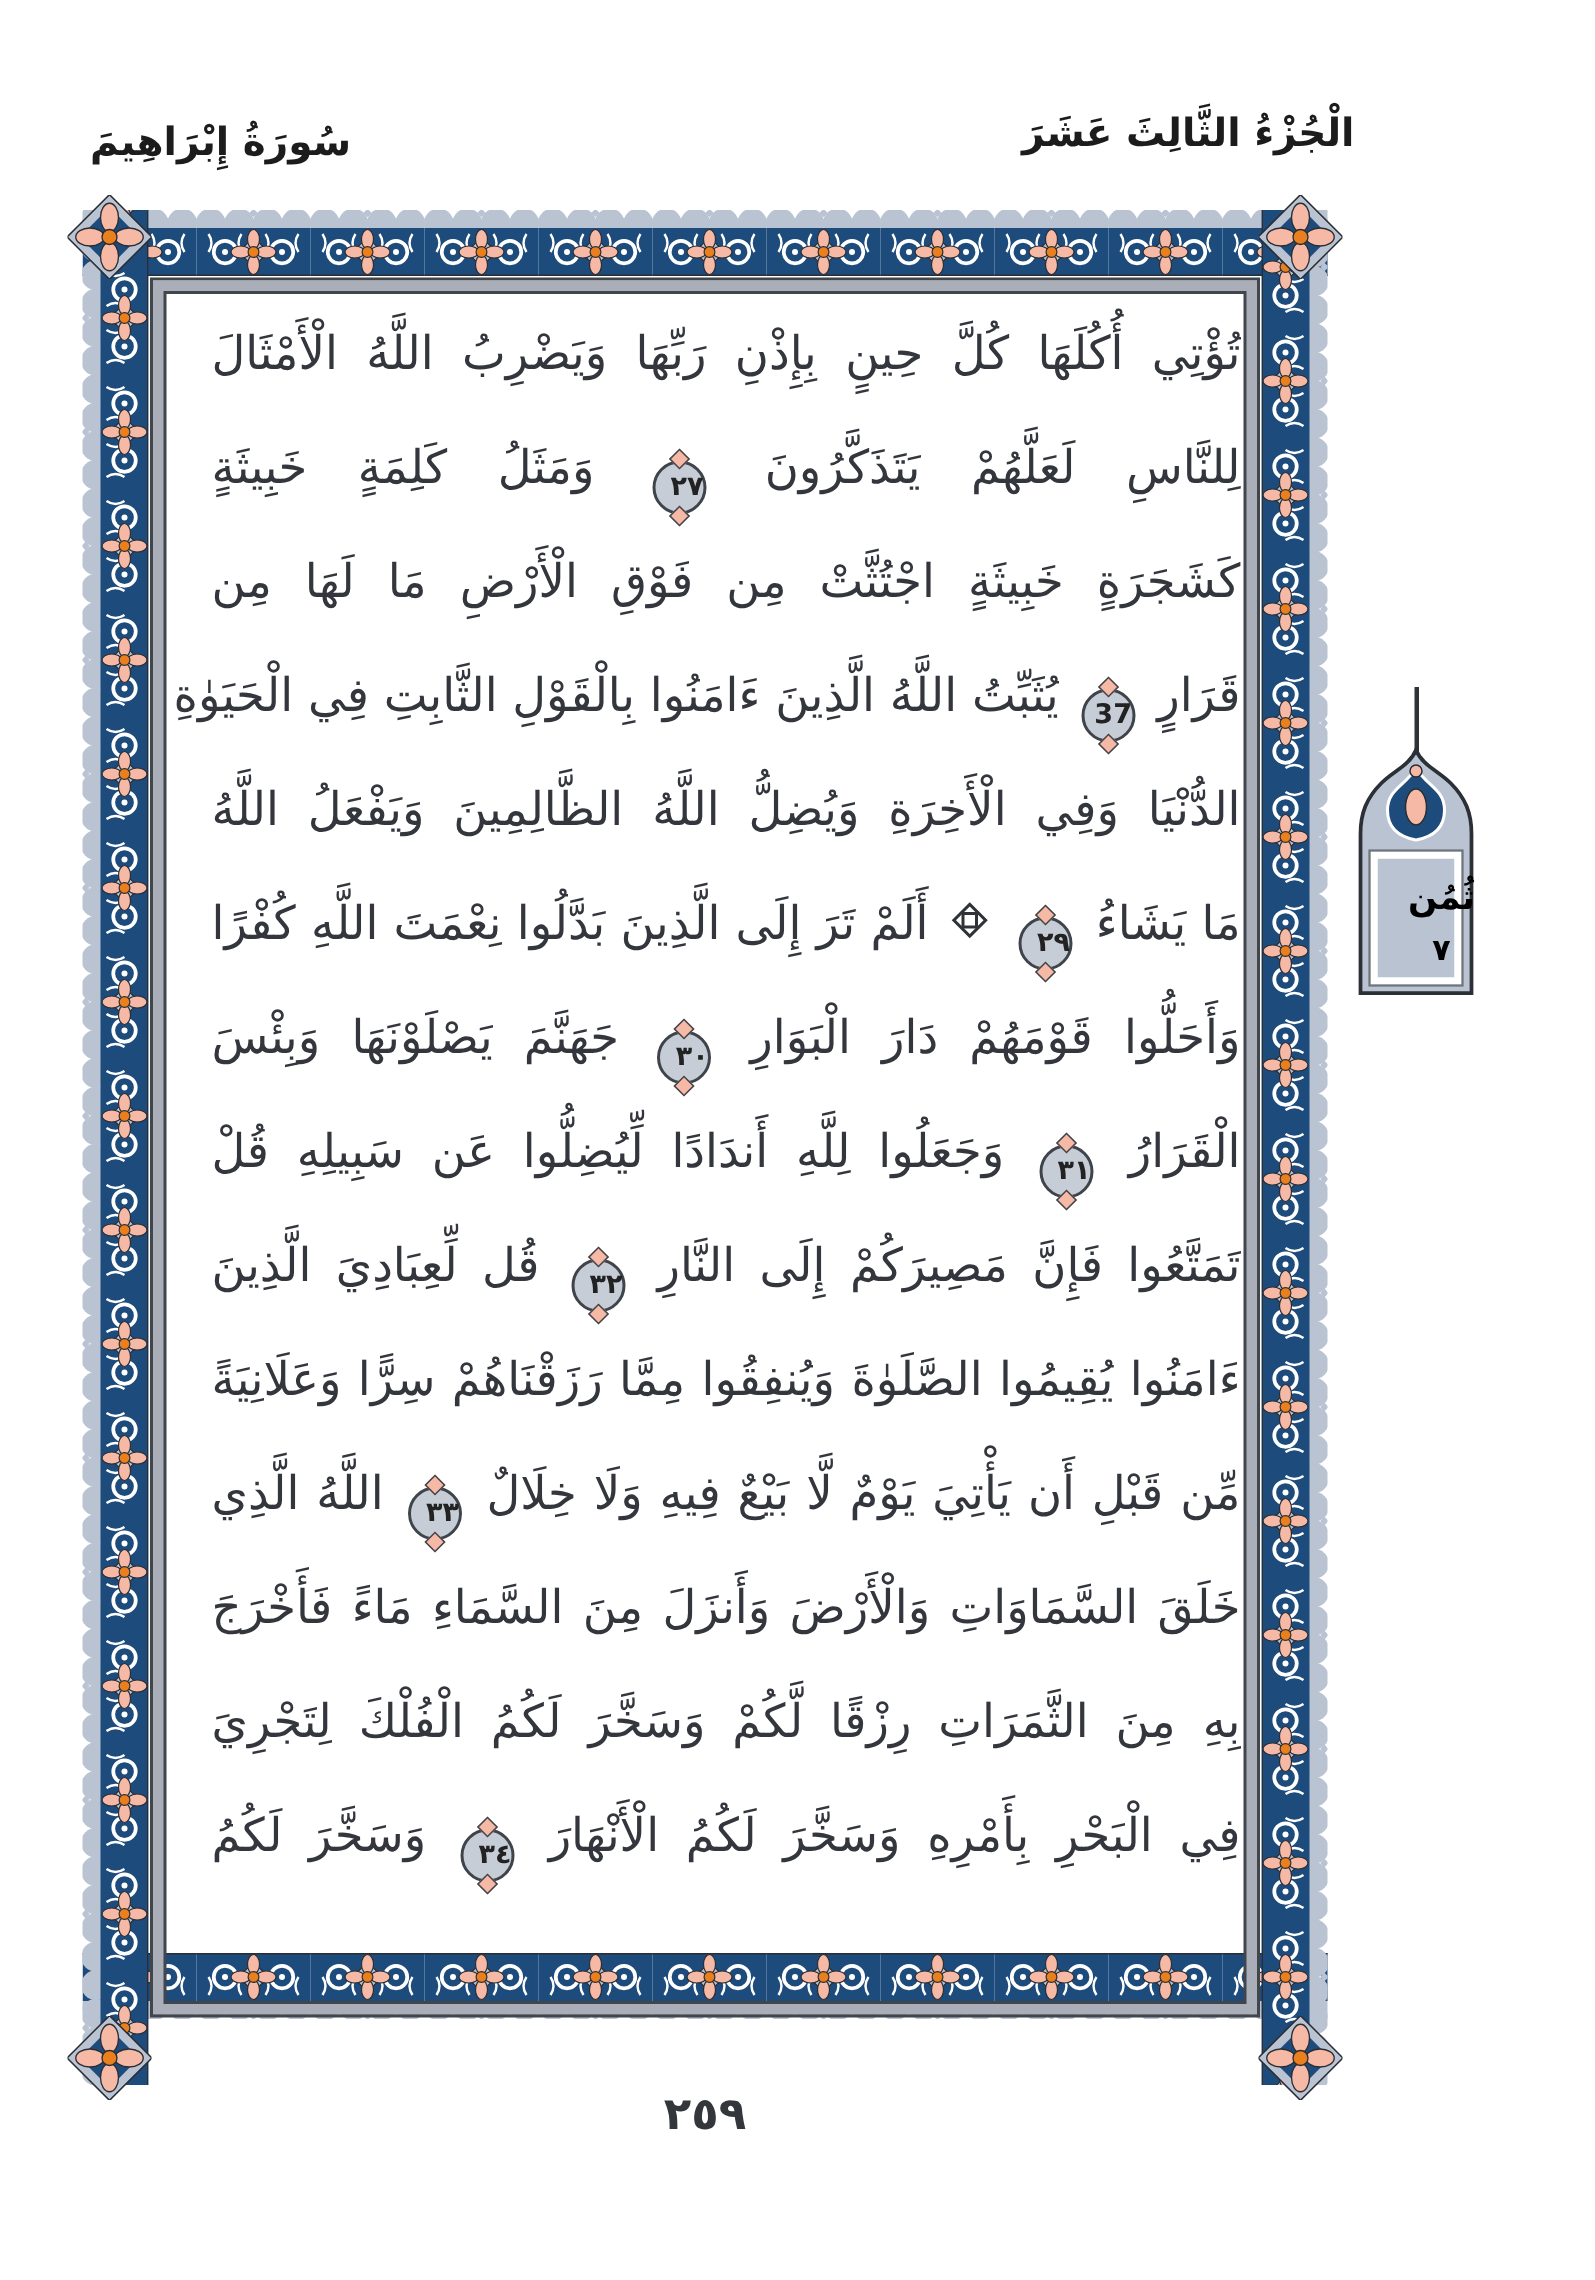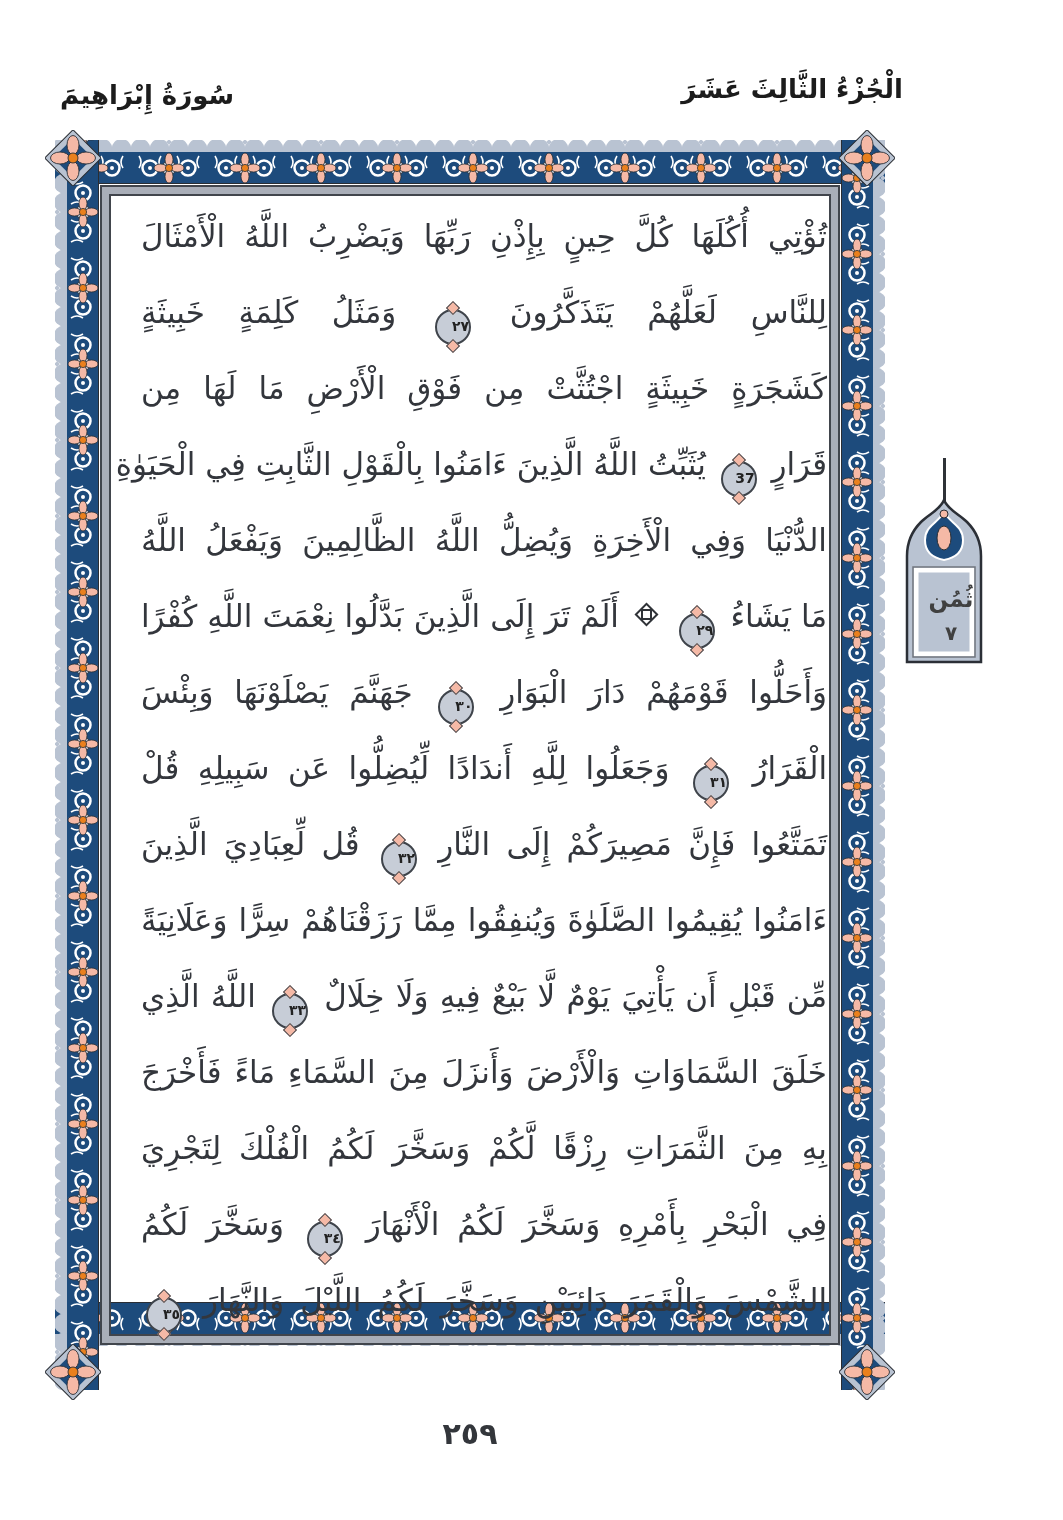--- a/index.html
+++ b/index.html
@@ -35,45 +35,45 @@
     position:absolute;left:113px;top:198px;width:714px;height:1140px;
     direction:rtl;
   }
   .qline{
     height:76px;line-height:76px;font-size:31px;color:#33363c;
     text-align:justify;text-align-last:justify;white-space:nowrap;margin-left:28px;
   }
   .verse-marker{
     display:inline-block;width:36px;height:36px;border-radius:50%;
     background:#c7cdd7;border:2px solid #3f444b;box-sizing:border-box;
-    font-size:14px;line-height:31px;text-align:center;vertical-align:-8px;
+    font-size:18px;line-height:31px;text-align:center;vertical-align:-8px;
     margin:0 5px;position:relative;color:#222;font-weight:bold;
   }
   .verse-marker::before,.verse-marker::after{
     content:"";position:absolute;left:50%;width:8px;height:8px;background:#f5b9a6;
     border:1px solid #3f444b;transform:translateX(-50%) rotate(45deg);
   }
   .verse-marker::before{top:-8px;}
   .verse-marker::after{bottom:-8px;}
   .hizb{
     display:inline-block;width:13px;height:13px;border:2px solid #2f3237;
     transform:rotate(45deg);margin:0 9px;vertical-align:4px;position:relative;
   }
   .hizb::after{content:"";position:absolute;inset:1px;border:2px solid #2f3237;transform:rotate(45deg);}
   
   .side-tab{position:absolute;left:899px;top:458px;width:90px;height:212px;}
   .side-tab .stem{position:absolute;left:44px;top:0;width:3px;height:44px;background:#2f3237;}
   .side-tab svg{position:absolute;left:0;top:40px;}
-  .side-tab .tab-label{position:absolute;left:7px;width:90px;text-align:center;direction:rtl;color:#404040;}
+  .side-tab .tab-label{position:absolute;left:17px;width:90px;text-align:center;direction:rtl;color:#000000;}
   .tab-label.word{top:128px;font-size:23px;font-weight:bold;}
   .tab-label.num{top:163px;font-size:20px;font-weight:bold;}
   
   .page-number{
     position:absolute;left:55px;top:1392px;width:830px;text-align:center;
-    font-size:30px;font-weight:bold;color:#33363b;margin-top:24px;
+    font-size:30px;font-weight:bold;color:#33363b;
   }
 </style>
 </head>
 <body>
 
 <div class="hdr hdr-left">سُورَةُ إِبْرَاهِيمَ</div>
 <div class="hdr hdr-right">الْجُزْءُ الثَّالِثَ عَشَرَ</div>
 
 <div class="frame">
   <div class="strip strip-top">
@@ -1259,21 +1259,20 @@
     <div class="qline"><span>الدُّنْيَا وَفِي الْأَخِرَةِ وَيُضِلُّ اللَّهُ الظَّالِمِينَ وَيَفْعَلُ اللَّهُ</span> </div>
     <div class="qline"><span>مَا يَشَاءُ</span> <span class="verse-marker">٢٩</span> <span class="hizb" title="۞"></span> <span>أَلَمْ تَرَ إِلَى الَّذِينَ بَدَّلُوا نِعْمَتَ اللَّهِ كُفْرًا</span> </div>
     <div class="qline"><span>وَأَحَلُّوا قَوْمَهُمْ دَارَ الْبَوَارِ</span> <span class="verse-marker">٣٠</span> <span>جَهَنَّمَ يَصْلَوْنَهَا وَبِئْسَ</span> </div>
     <div class="qline"><span>الْقَرَارُ</span> <span class="verse-marker">٣١</span> <span>وَجَعَلُوا لِلَّهِ أَندَادًا لِّيُضِلُّوا عَن سَبِيلِهِ قُلْ</span> </div>
     <div class="qline"><span>تَمَتَّعُوا فَإِنَّ مَصِيرَكُمْ إِلَى النَّارِ</span> <span class="verse-marker">٣٢</span> <span>قُل لِّعِبَادِيَ الَّذِينَ</span> </div>
     <div class="qline"><span>ءَامَنُوا يُقِيمُوا الصَّلَوٰةَ وَيُنفِقُوا مِمَّا رَزَقْنَاهُمْ سِرًّا وَعَلَانِيَةً</span> </div>
     <div class="qline"><span>مِّن قَبْلِ أَن يَأْتِيَ يَوْمٌ لَّا بَيْعٌ فِيهِ وَلَا خِلَالٌ</span> <span class="verse-marker">٣٣</span> <span>اللَّهُ الَّذِي</span> </div>
     <div class="qline"><span>خَلَقَ السَّمَاوَاتِ وَالْأَرْضَ وَأَنزَلَ مِنَ السَّمَاءِ مَاءً فَأَخْرَجَ</span> </div>
     <div class="qline"><span>بِهِ مِنَ الثَّمَرَاتِ رِزْقًا لَّكُمْ وَسَخَّرَ لَكُمُ الْفُلْكَ لِتَجْرِيَ</span> </div>
     <div class="qline"><span>فِي الْبَحْرِ بِأَمْرِهِ وَسَخَّرَ لَكُمُ الْأَنْهَارَ</span> <span class="verse-marker">٣٤</span> <span>وَسَخَّرَ لَكُمُ</span> </div>
-    <div class="qline"><span>الشَّمْسَ وَالْقَمَرَ دَائِبَيْنِ وَسَخَّرَ لَكُمُ اللَّيْلَ وَالنَّهَارَ</span> <span class="verse-marker">٣٥</span> </div>
   </div>
 
 <div class="side-tab">
   <div class="stem"></div>
   <svg id="tabSvg" width="90" height="172" viewBox="0 0 90 172">
   <path d="M45 2
            C41 12 30 16 22 24
            C12 34 8 44 8 58
            L8 164 L82 164 L82 58
            C82 44 78 34 68 24

